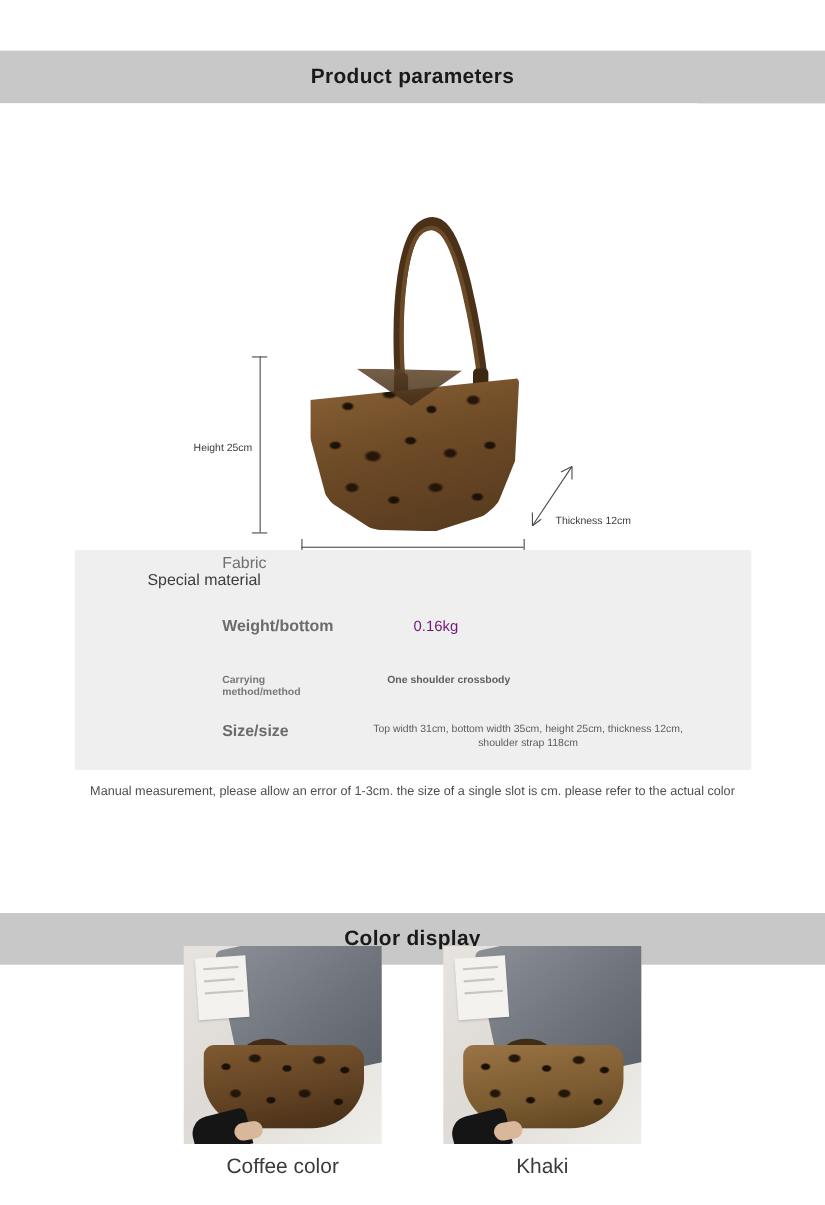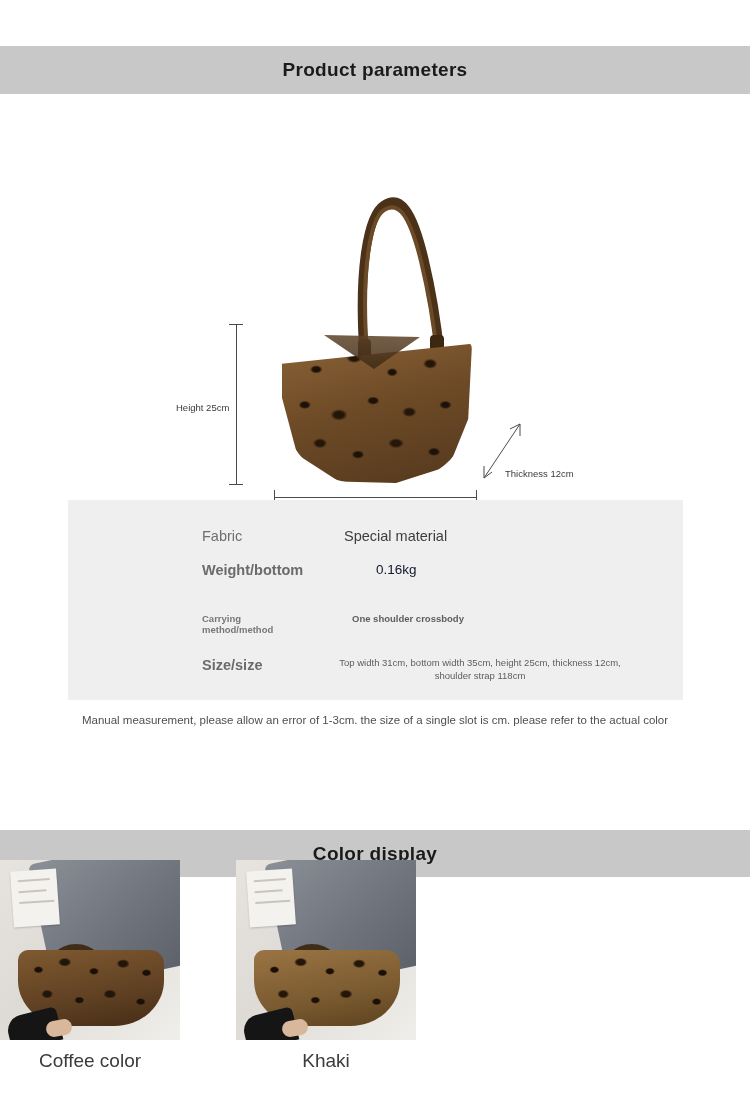--- a/index.html
+++ b/index.html
@@ -141,27 +141,27 @@
   }
   .spec-label {
     width: 210px;
     padding-left: 134px;
     color: #6b6b6b;
   }
   .spec-value {
     flex: 1;
     color: #555555;
   }
-  .r1 { top: 28px; }
+  .r1 { top: 4px; flex-direction: column; }
   .r1 .spec-label { font-size: 14.5px; color: #6f6f6f; }
   .r1 .spec-value { font-size: 14.5px; color: #3d3d3d; padding-left: 66px; }
 
   .r2 { top: 62px; }
   .r2 .spec-label { font-size: 14.5px; font-weight: bold; color: #6b6b6b; }
-  .r2 .spec-value { font-size: 13.5px; color: #0f172a; padding-left: 98px; }
+  .r2 .spec-value { font-size: 13.5px; color: #701a75; padding-left: 98px; }
 
   .r3 { top: 113px; font-weight: bold; }
   .r3 .spec-label { font-size: 9.5px; color: #777777; }
   .r3 .spec-value { font-size: 9.5px; color: #5d5d5d; padding-left: 74px; }
 
   .r4 { top: 157px; }
   .r4 .spec-label { font-size: 14.5px; font-weight: bold; color: #6b6b6b; }
   .r4 .spec-value {
     font-size: 9.5px;
     color: #5d5d5d;
@@ -183,21 +183,21 @@
 
   
   #color-bar { position: absolute; top: 784px; left: 0; }
 
   .swatches {
     position: absolute;
     top: 860px;
     left: 0;
     width: 750px;
     display: flex;
-    justify-content: flex-start;
+    justify-content: center;
     gap: 56px;
   }
   .swatch { width: 180px; }
   .photo {
     width: 180px;
     height: 180px;
     position: relative;
     overflow: hidden;
     background: linear-gradient(135deg, #e7e4e0 0%, #dedbd6 45%, #f0eeea 100%);
   }

